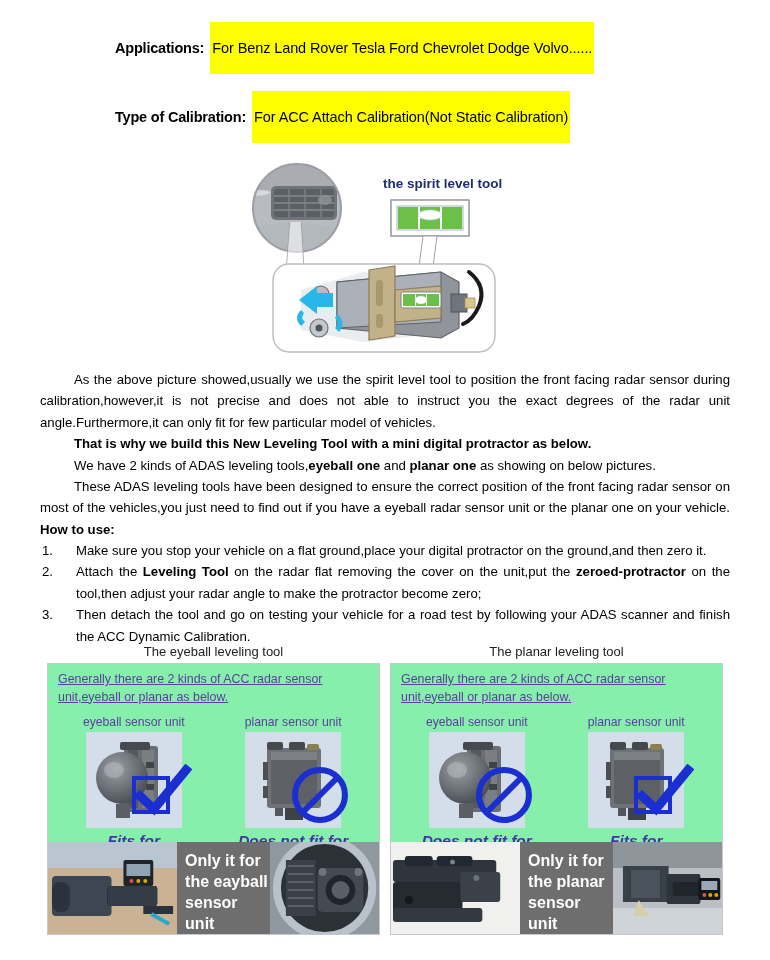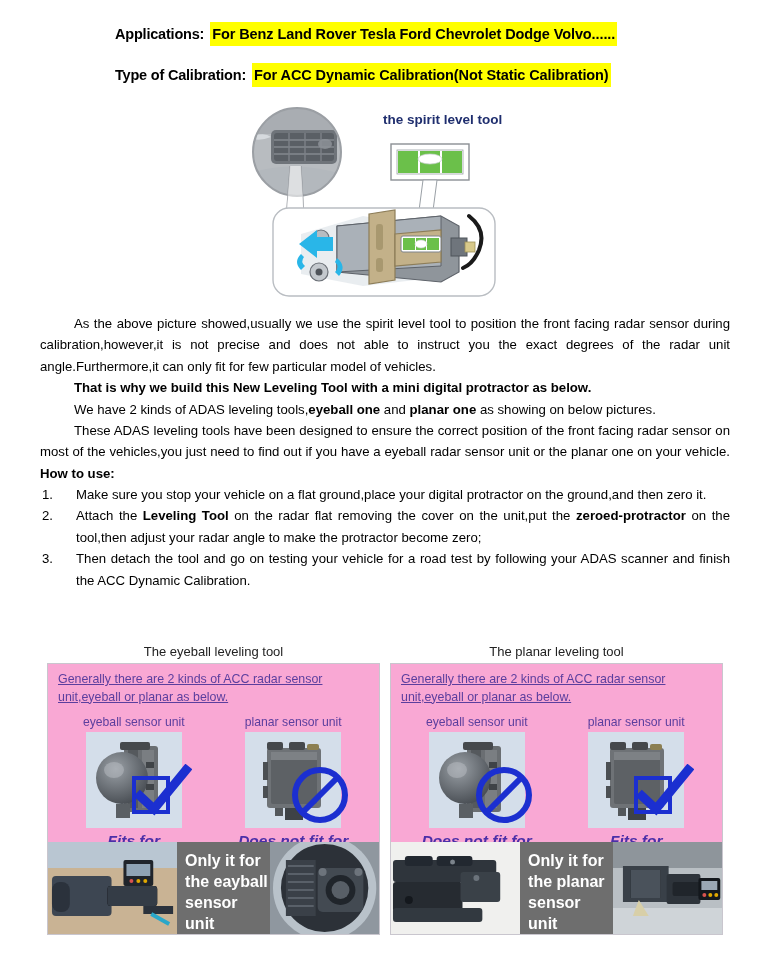--- a/index.html
+++ b/index.html
@@ -26,35 +26,34 @@
   .heading-label {
     font-weight: bold;
     white-space: pre;
     letter-spacing: -0.2px;
   }
   .heading-value {
     background: #FFFF00;
     white-space: pre;
     letter-spacing: -0.1px;
     margin-left: 6px;
-    padding: 4px 2px;
-    font-weight: bold;
+    padding: 18px 2px;
   }
 
   
   .illus-wrap {
     position: relative;
     width: 280px;
     height: 195px;
     margin: 6px auto 0 auto;
   }
   .illus-svg { display: block; }
   .spirit-label {
     position: absolute;
-    left: 138px; top: 8px;
+    left: 138px; top: 16px;
     color: #1F2E6E;
     font-size: 13.5px;
     font-weight: bold;
     white-space: nowrap;
   }
 
   
   .body-copy {
     margin: 14px 40px 0 40px;
     font-size: 13.2px;
@@ -105,21 +104,21 @@
   .panel { width: 333px; }
   .panel-title {
     text-align: center;
     font-size: 13px;
     color: #222;
     margin-bottom: 4px;
     white-space: nowrap;
   }
   .panel-box {
     border: 1px solid #C9C6CE;
-    background: #f9a8d4;
+    background: #86efac;
     height: 272px;
     box-sizing: border-box;
     position: relative;
     overflow: hidden;
   }
   .panel-lead {
     color: #5B3E9E;
     font-size: 12.4px;
     line-height: 1.42;
     text-decoration: underline;
@@ -188,21 +187,21 @@
 </head>
 <body>
 
 <div class="heading-block">
   <div class="heading-row">
     <span class="heading-label">Applications:</span>
     <span class="heading-value">For Benz Land Rover Tesla Ford Chevrolet Dodge Volvo......</span>
   </div>
   <div class="heading-row">
     <span class="heading-label">Type of Calibration:</span>
-    <span class="heading-value">For ACC Dynamic Calibration(Not Static Calibration)</span>
+    <span class="heading-value">For ACC Attach Calibration(Not Static Calibration)</span>
   </div>
 </div>
 
 <div class="illus-wrap">
   <svg class="illus-svg" width="280" height="195" viewBox="0 0 280 195">
     <defs>
       <radialGradient id="ballG" cx="38%" cy="32%" r="70%">
         <stop offset="0%" stop-color="#9aa0a6"></stop>
         <stop offset="100%" stop-color="#4a4f55"></stop>
       </radialGradient>

